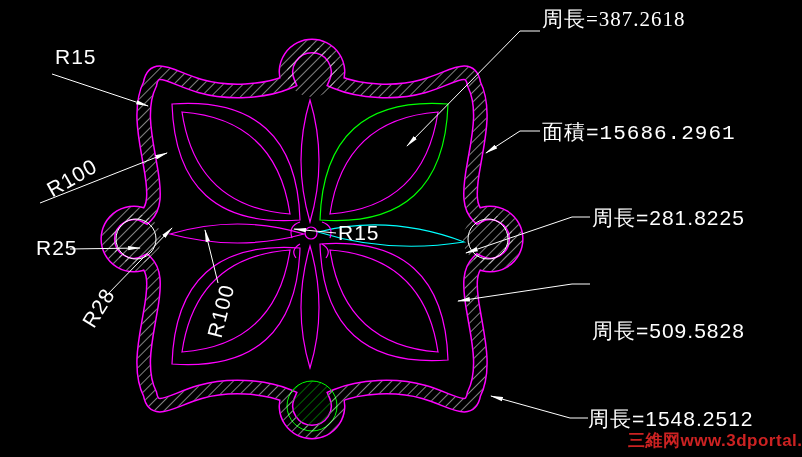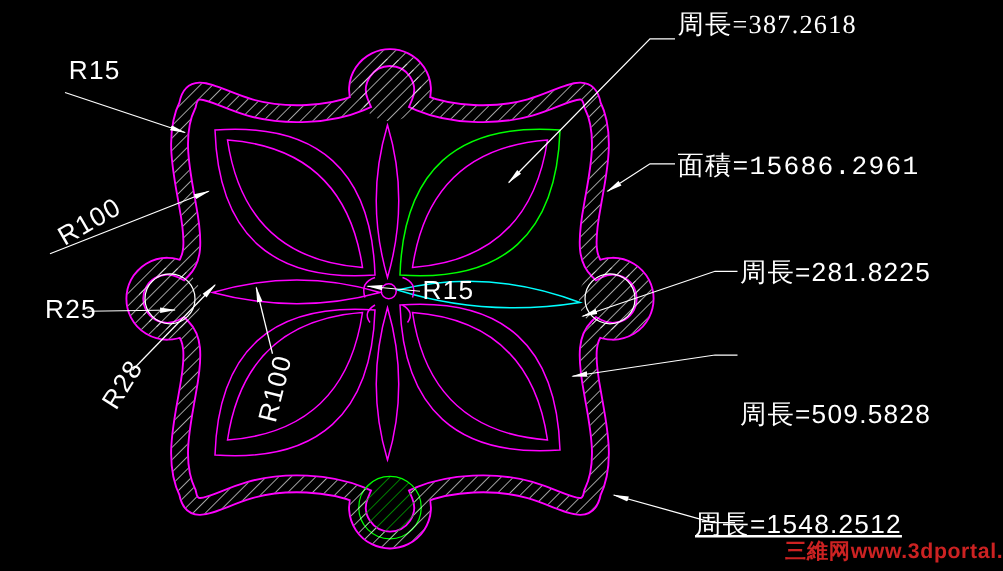--- a/index.html
+++ b/index.html
@@ -116,16 +116,16 @@
   <div class="dim" style="left:45px;top:166px;transform:rotate(-30deg);">R100</div>
   <div class="dim" style="left:36px;top:236px;">R25</div>
   <div class="dim" style="left:78px;top:296px;transform:rotate(-58deg);">R28</div>
   <div class="dim" style="left:194px;top:299px;transform:rotate(-76deg);">R100</div>
   <div class="dim" style="left:338px;top:221px;">R15</div>
 
   <div class="dim" style="left:542px;top:5px;font-family:Liberation Serif, serif;">周長=387.2618</div>
   <div class="dim" style="left:542px;top:118px;font-family:Liberation Mono, monospace;">面積=15686.2961</div>
   <div class="dim" style="left:592px;top:204px;">周長=281.8225</div>
   <div class="dim" style="left:592px;top:289px;margin-top:28px;">周長=509.5828</div>
-  <div class="dim" style="left:556px;top:405px;text-decoration:underline;">周長=1548.2512</div>
+  <div class="dim" style="left:588px;top:405px;">周長=1548.2512</div>
 
   <div class="watermark" style="left:628px;top:429px;">三維网www.3dportal.cn</div>
 </div>
 
 </body></html>

